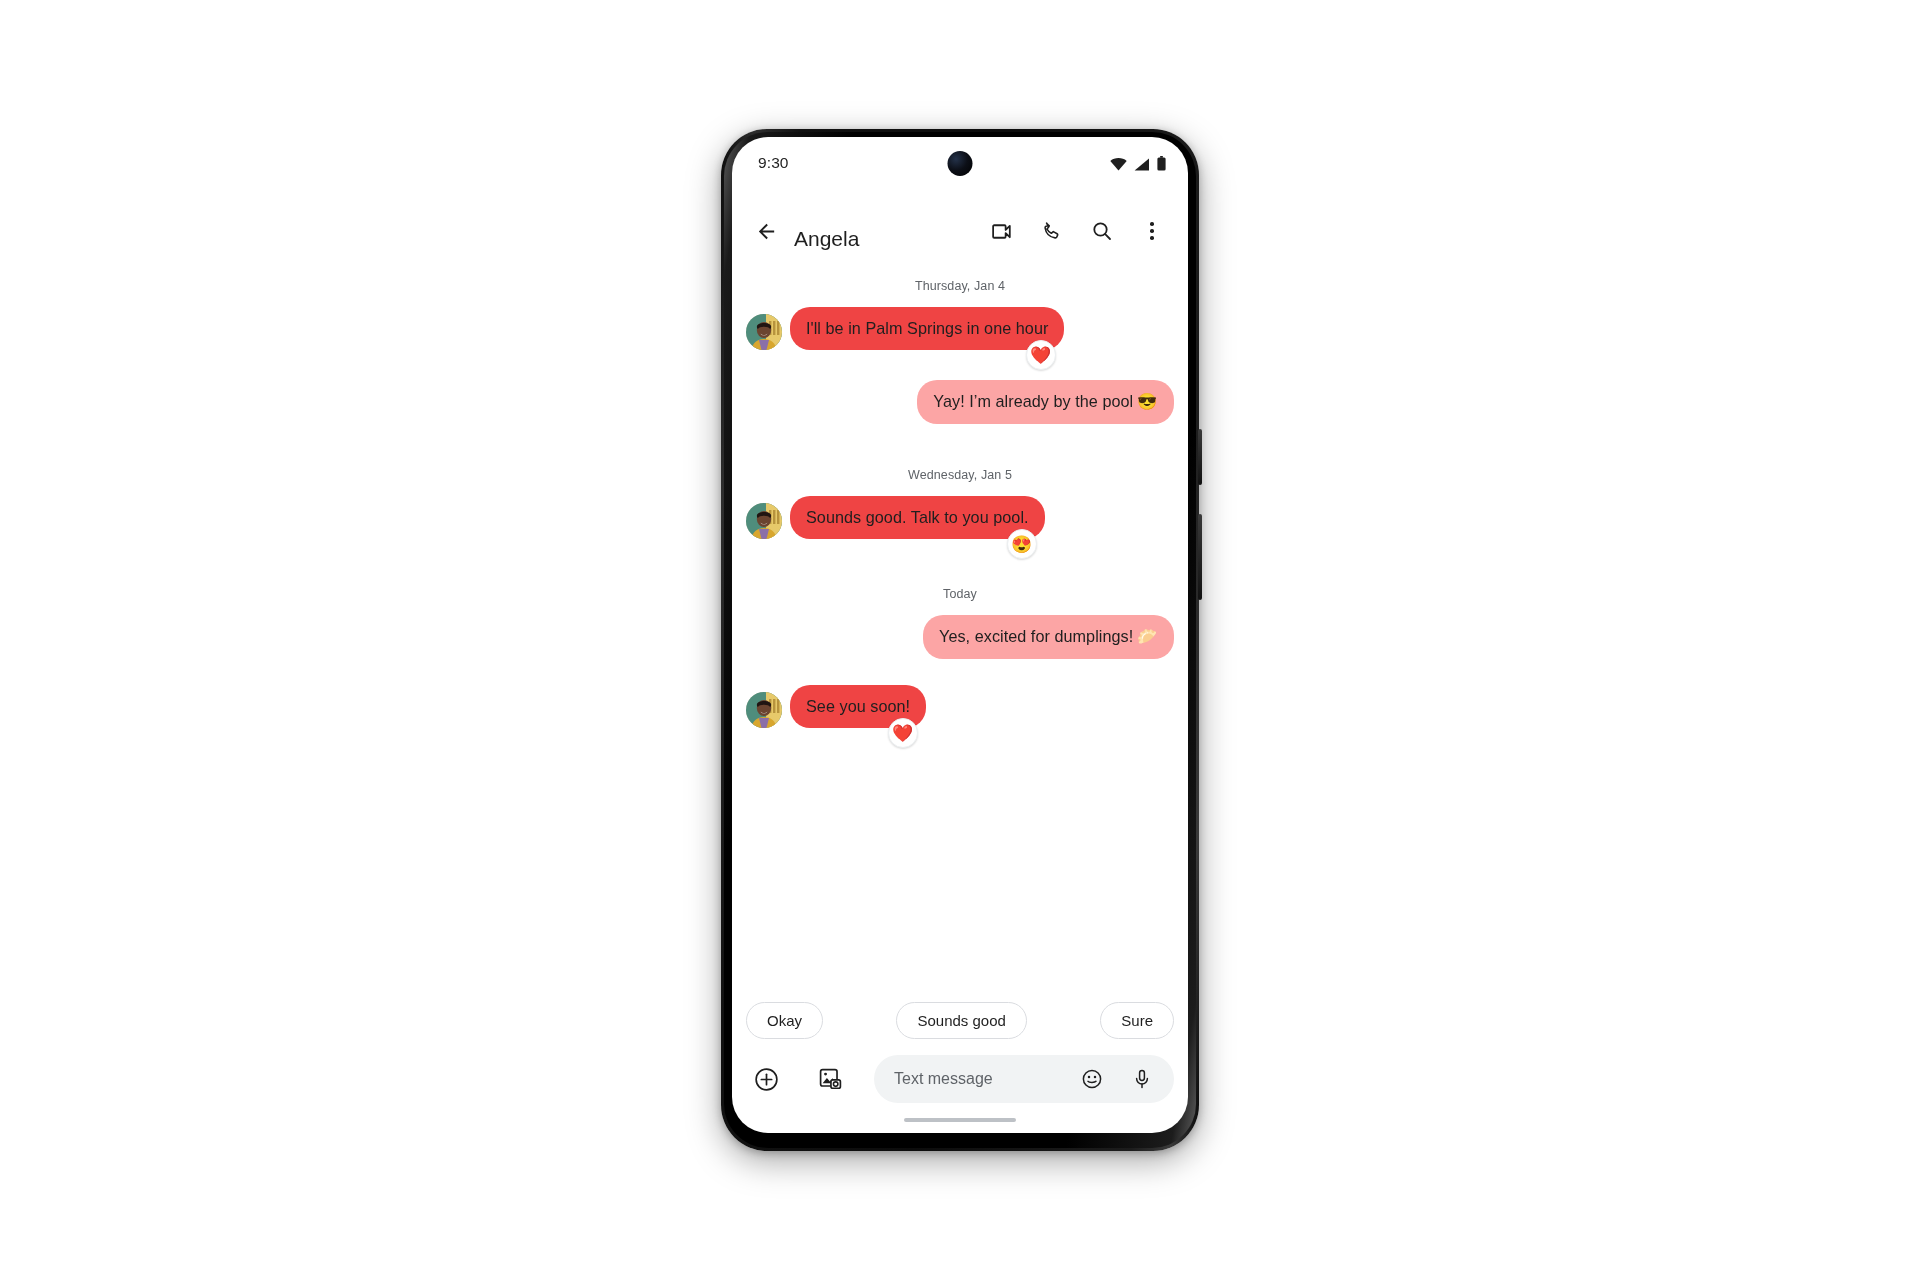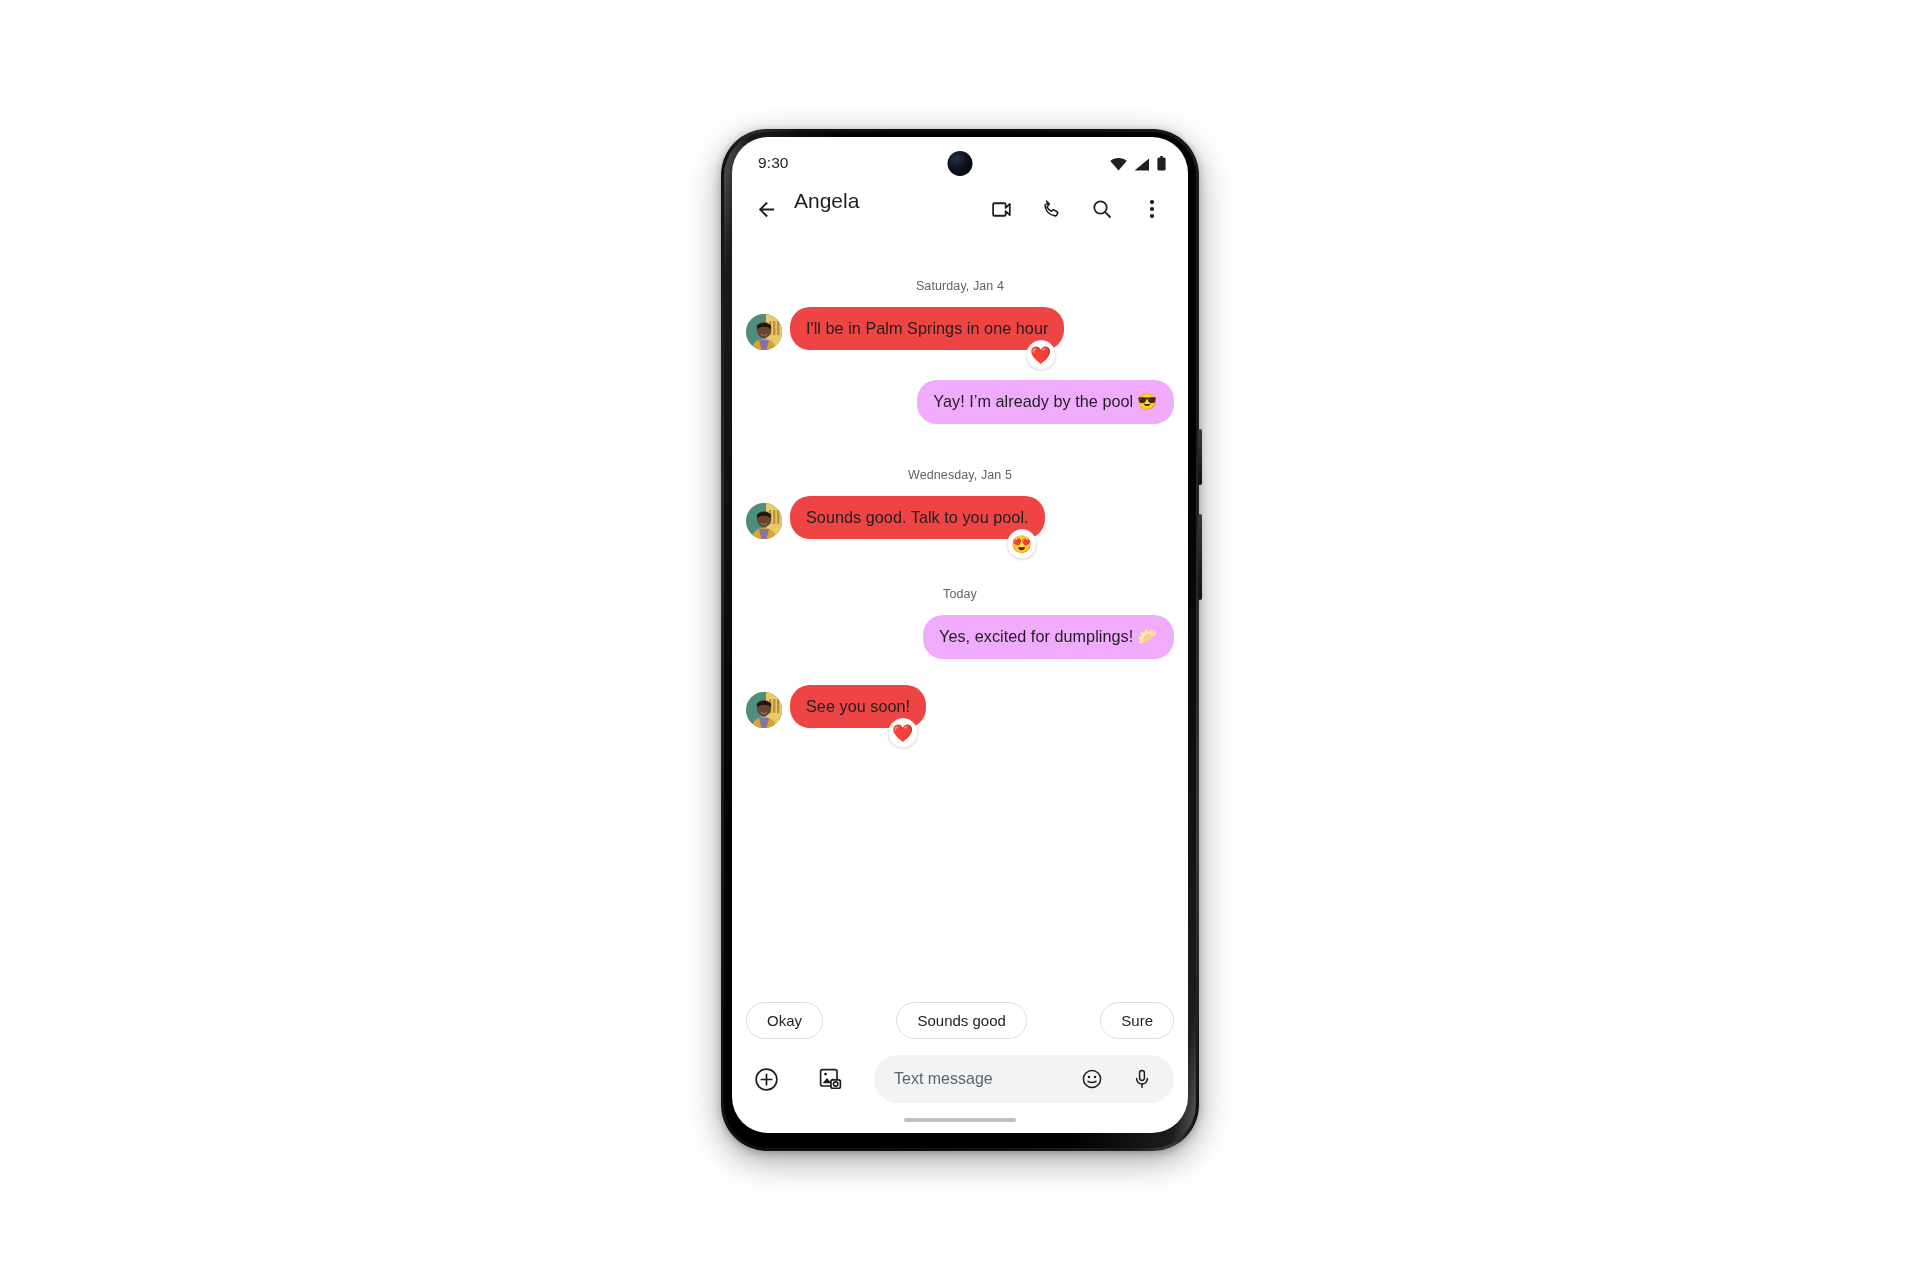--- a/index.html
+++ b/index.html
@@ -60,21 +60,21 @@
     position: absolute; left: 50%; top: 14px; transform: translateX(-50%);
     width: 25px; height: 25px; border-radius: 50%;
     background: radial-gradient(circle at 34% 32%, #24324a 0%, #0c0f17 48%, #000 100%);
   }
   .sysicons { margin-left: auto; display: flex; align-items: flex-end; gap: 7px; }
   .sysicons svg { display: block; }
 
   
   .appbar {
     height: 62px; flex: none;
-    display: flex; align-items: flex-start;
+    display: flex; align-items: flex-end;
     padding: 0 16px 0 14px;
   }
   .iconbtn {
     width: 40px; height: 40px; flex: none;
     display: flex; align-items: center; justify-content: center;
     border-radius: 50%;
   }
   .title {
     font-size: 21px; color: #1f1f1f; margin-left: 8px;
     white-space: nowrap; font-weight: 400;
@@ -107,21 +107,21 @@
   .avatar svg { display:block; width:36px; height:36px; }
 
   .bubble {
     max-width: 300px;
     padding: 11px 16px 12px 16px;
     font-size: 16.2px; line-height: 1.26;
     color: #1f1f1f; letter-spacing: .05px;
     position: relative;
   }
   .bubble.in  { background: #ef4444; border-radius: 20px 20px 20px 20px; }
-  .bubble.out { background: #f0abfc; border-radius: 20px 20px 20px 20px; }
+  .bubble.out { background: #fca5a5; border-radius: 20px 20px 20px 20px; }
 
   .reaction {
     position: absolute;
     width: 30px; height: 30px; border-radius: 50%;
     background: #ffffff;
     border: 1px solid #eceff1;
     box-shadow: 0 1px 2px rgba(0,0,0,.14);
     display: flex; align-items: center; justify-content: center;
     font-size: 17px; line-height: 1;
     right: 8px; bottom: -20px;
@@ -219,21 +219,21 @@
                 <i></i>
                 <i></i>
                 <i></i>
               </div>
           </div>
         </div>
       </div>
 
       <div class="thread">
 
-        <div class="daydivider">Saturday, Jan 4</div>
+        <div class="daydivider">Thursday, Jan 4</div>
 
         <div class="row in reactgap">
           <div class="avatar">
             <svg viewBox="0 0 36 36">
               <rect width="36" height="36" fill="#4f8d7c"></rect>
               <rect x="20" y="0" width="16" height="36" fill="#e7c96a"></rect>
               <rect x="23" y="7" width="2.4" height="14" fill="#b7933d"></rect>
               <rect x="27" y="7" width="2.4" height="14" fill="#b7933d"></rect>
               <rect x="31" y="7" width="2.4" height="14" fill="#b7933d"></rect>
               <path d="M6 36c0-7 5-11 12-11s12 4 12 11z" fill="#d8a62e"></path>

